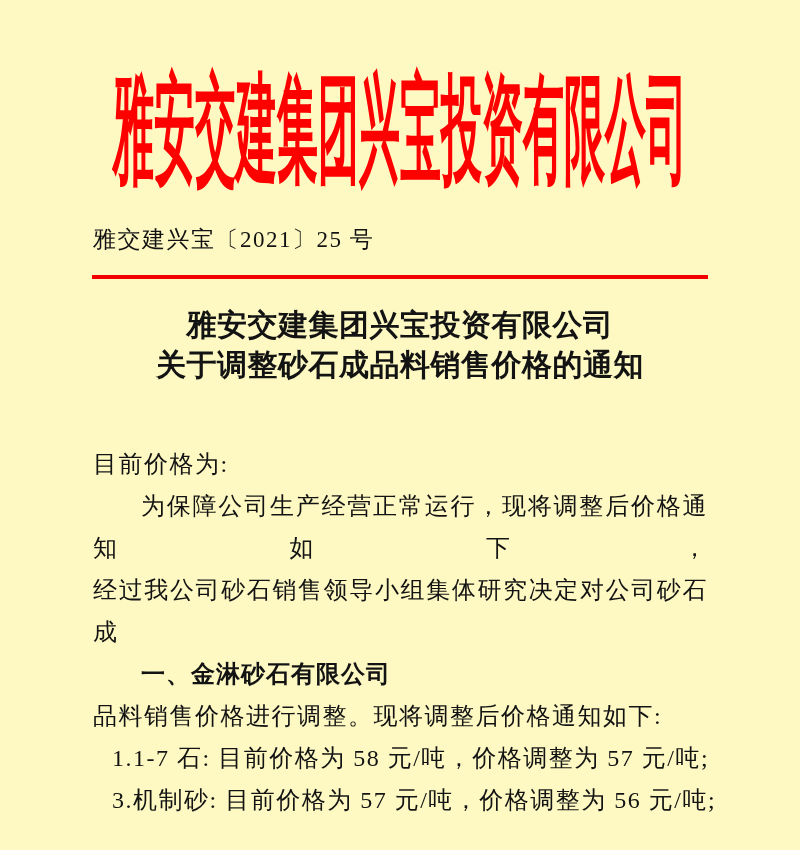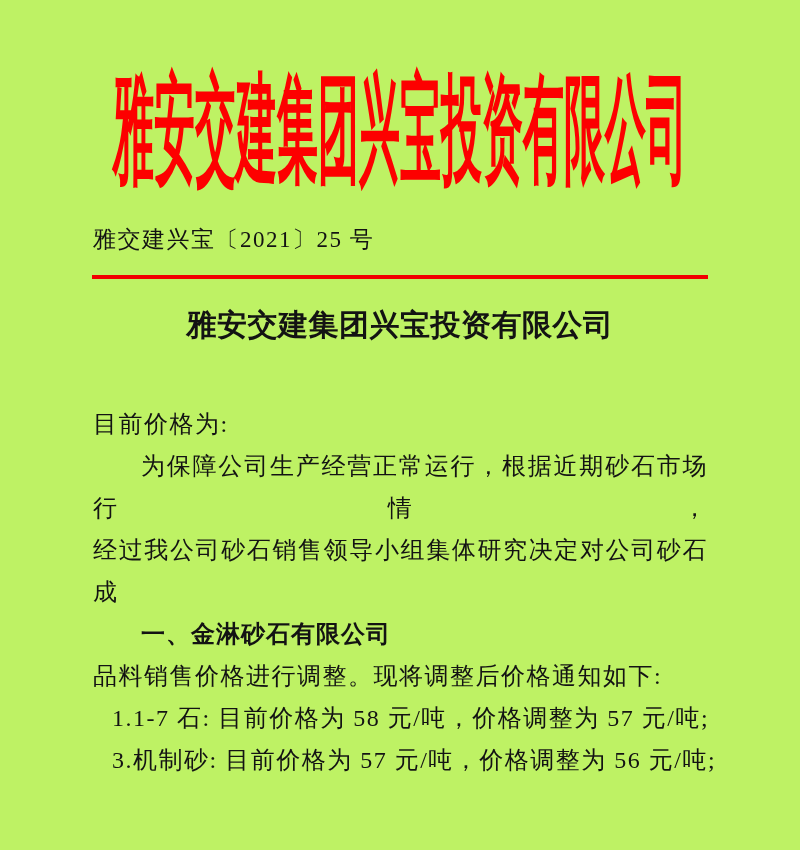--- a/index.html
+++ b/index.html
@@ -4,21 +4,21 @@
 <style>
   html, body {
     margin: 0;
     padding: 0;
     background: #ffffff;
   }
   .page {
     position: relative;
     width: 800px;
     height: 850px;
-    background: #bef264;
+    background: #fef9c3;
     overflow: hidden;
     font-family: "Liberation Serif", "DejaVu Serif", serif;
     color: #131313;
   }
   
   .masthead {
     margin-top: 71px;
     height: 122px;
     text-align: center;
   }
@@ -105,25 +105,26 @@
   </div>
 
   <div class="meta-row">
     <span class="doc-number">雅交建兴宝〔2021〕25 号</span>
   </div>
 
   <div class="red-line"></div>
 
   <div class="doc-title">
     <div>雅安交建集团兴宝投资有限公司</div>
+    <div>关于调整砂石成品料销售价格的通知</div>
   </div>
 
   <div class="body-text">
     <div class="bline">目前价格为:</div>
-    <div class="bline jline para-first">为保障公司生产经营正常运行，根据近期砂石市场行情，</div>
+    <div class="bline jline para-first">为保障公司生产经营正常运行，现将调整后价格通知如下，</div>
     <div class="bline jline">经过我公司砂石销售领导小组集体研究决定对公司砂石成</div>
     <div class="bline section-heading">一、金淋砂石有限公司</div>
     <div class="bline">品料销售价格进行调整。现将调整后价格通知如下:</div>
     <div class="bline price-item">1.1-7 石: 目前价格为 58 元/吨，价格调整为 57 元/吨;</div>
     <div class="bline price-item">3.机制砂: 目前价格为 57 元/吨，价格调整为 56 元/吨;</div>
 
   </div>
 
 </div>
 

